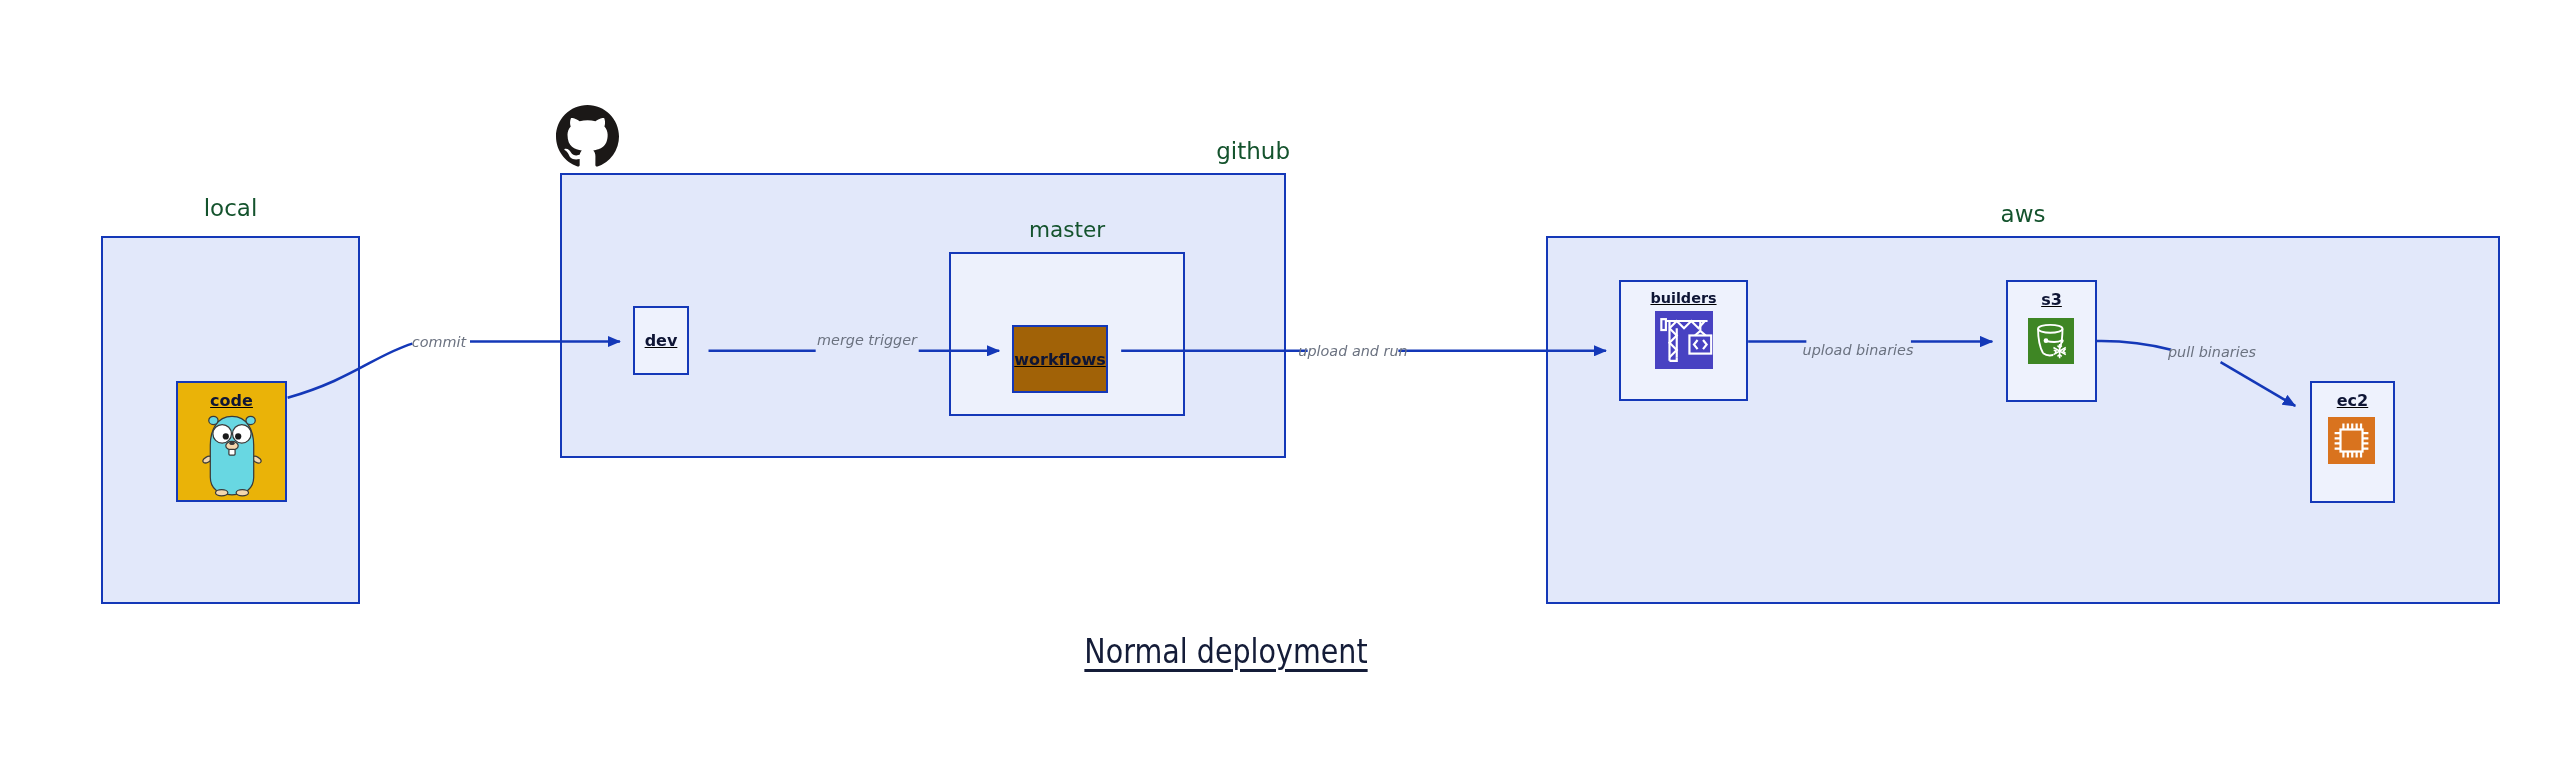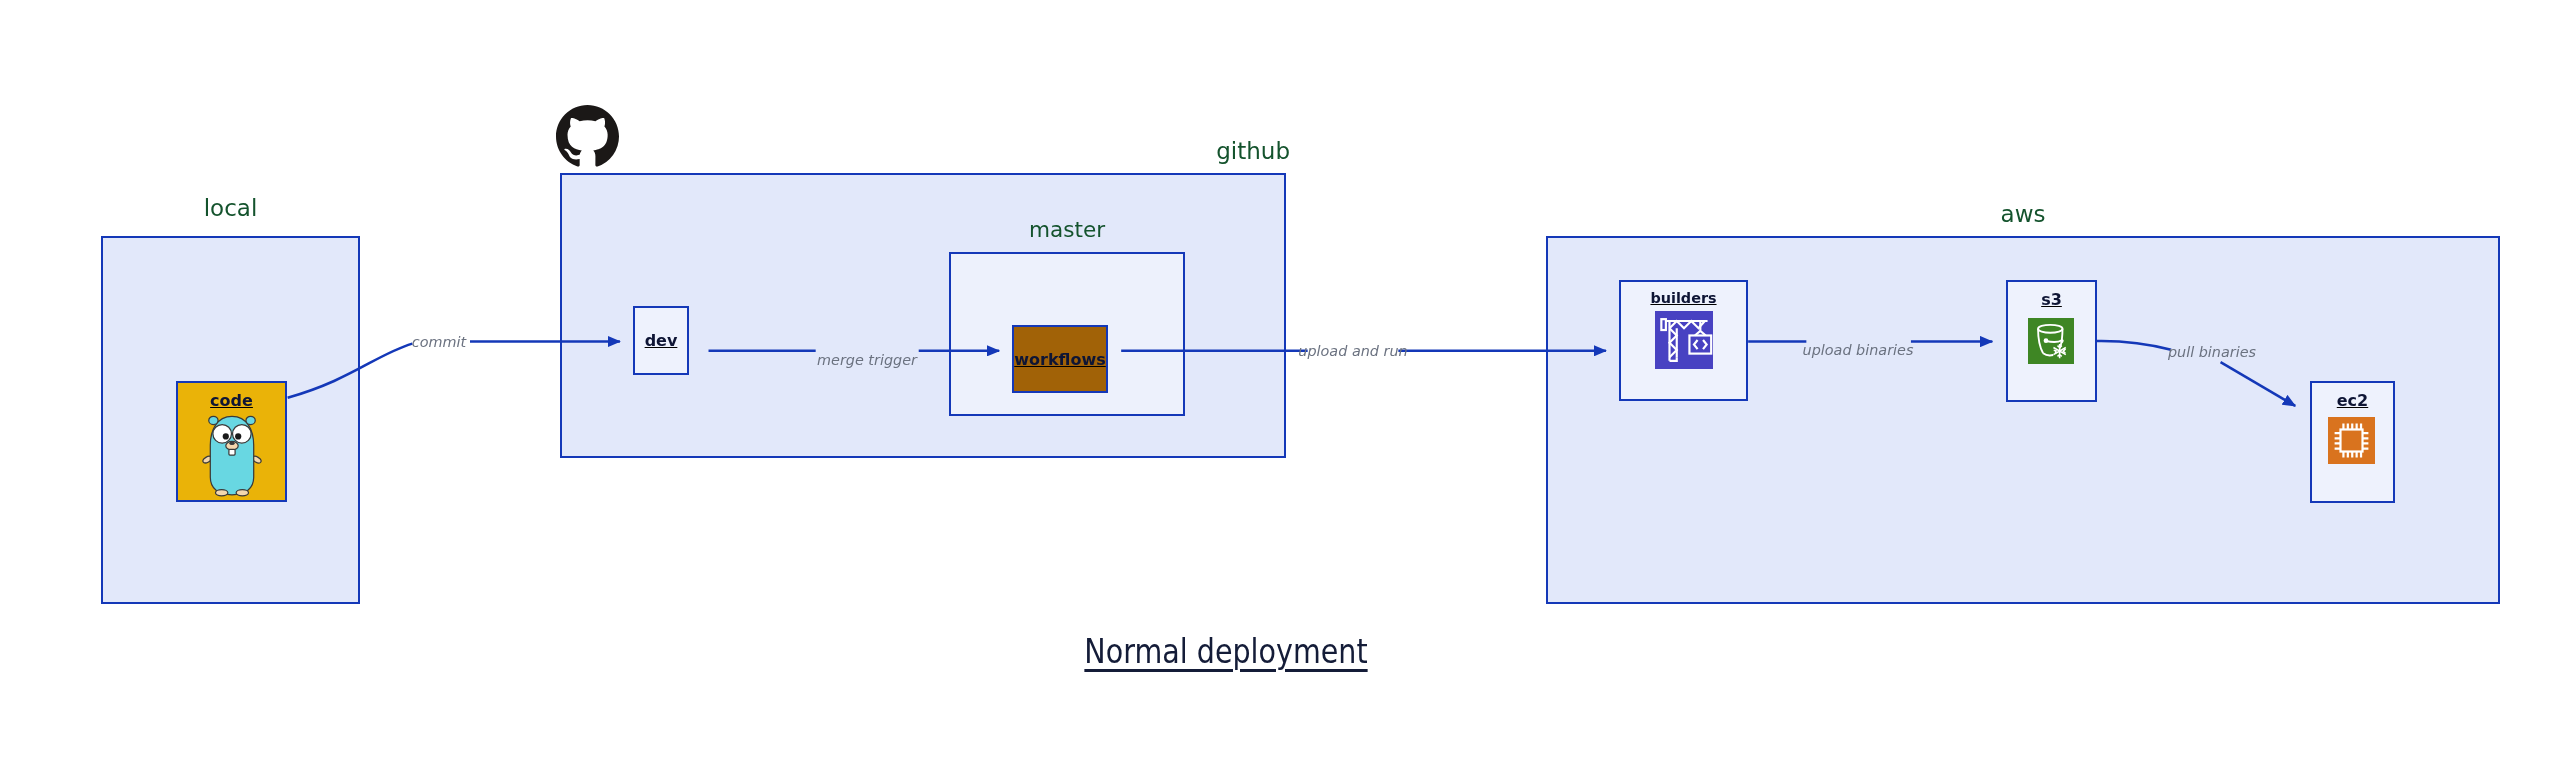--- a/index.html
+++ b/index.html
@@ -173,19 +173,19 @@
     <path d="M2176,681 H2538"></path>
     <path d="M2714,681 H3117" marker-end="url(#ah)"></path>
     <path d="M3393,663 H3506"></path>
     <path d="M3709,663 H3867" marker-end="url(#ah)"></path>
     <path d="M4069,662 C4130,661 4172,668 4214,679"></path>
     <path d="M4310,703 L4455,788" marker-end="url(#ah)"></path>
   </g>
 </svg>
 
 <span class="edge-label" style="left:439px;top:342px;">commit</span>
-<span class="edge-label" style="left:867px;top:360px;font-style:italic;">merge trigger</span>
+<span class="edge-label" style="left:867px;top:340px;font-style:italic;">merge trigger</span>
 <span class="edge-label" style="left:1353px;top:351px;">upload and run</span>
 <span class="edge-label" style="left:1858px;top:342px;margin-top:8px;">upload binaries</span>
 <span class="edge-label" style="left:2212px;top:352px;">pull binaries</span>
 
 <div class="page-title">Normal deployment</div>
 
 
 </body></html>

